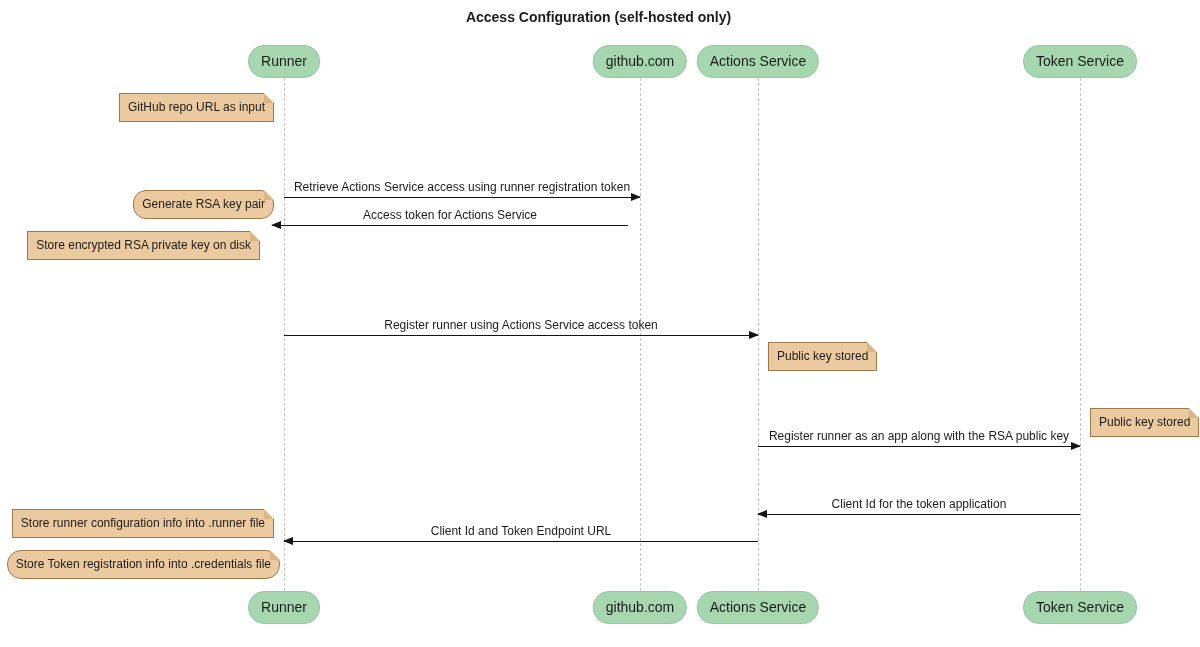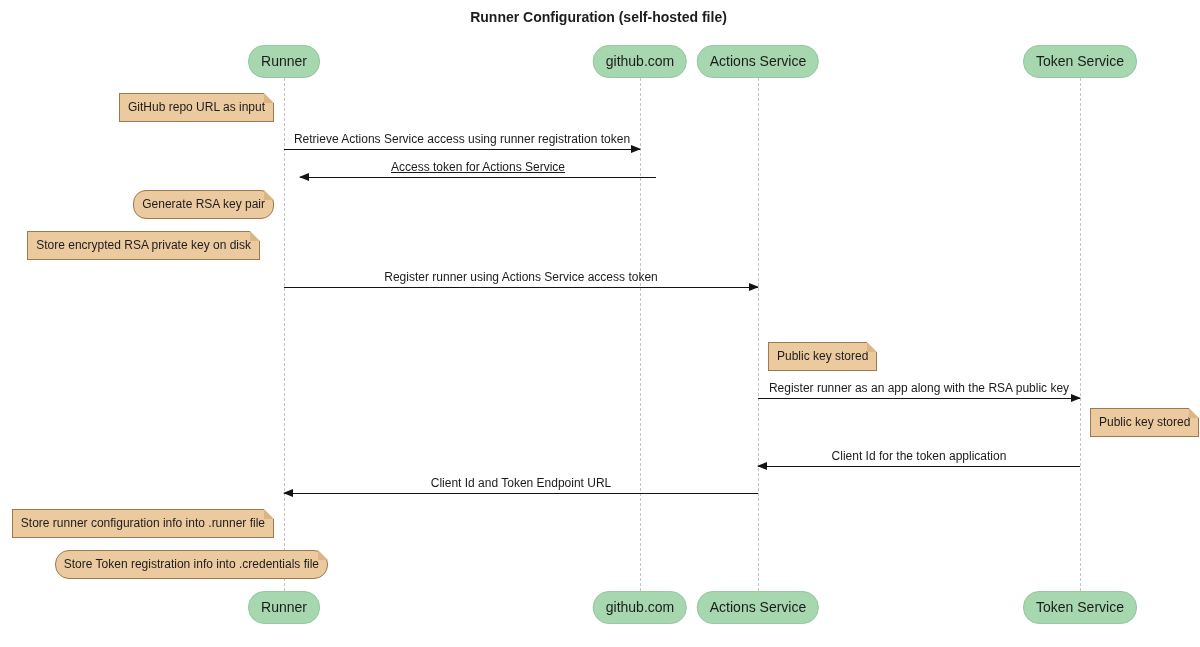--- a/index.html
+++ b/index.html
@@ -27,21 +27,21 @@
     height:33px;line-height:31px;padding:0 12px;box-sizing:border-box;
     background:var(--pfill);border:1px solid var(--pborder);border-radius:16px;
     font-size:14px;white-space:nowrap;z-index:3;
   }
   .participant.top{top:45px;}
   .participant.bottom{top:591px;}
   .lifeline{
     position:absolute;top:78px;height:513px;width:0;
     border-left:1px dashed var(--lifeline);z-index:0;
   }
-  .message{position:absolute;z-index:1;}
+  .message{position:absolute;z-index:1;margin-top:48px;}
   .msg-label{
     font-size:12px;height:15px;line-height:15px;text-align:center;white-space:nowrap;
   }
   .msg-line{position:relative;margin-top:2px;border-top:1px solid var(--arrow);}
   .arrowhead{position:absolute;width:0;height:0;top:-5px;}
   .arrowhead.right{
     right:-1px;
     border-top:4.5px solid transparent;border-bottom:4.5px solid transparent;
     border-left:10px solid var(--arrow);
   }
@@ -57,40 +57,40 @@
   }
   .note::before{
     content:"";position:absolute;top:-1px;right:-1px;width:0;height:0;
     border-top:10px solid var(--bg);border-left:10px solid var(--nfold);
   }
 </style>
 </head>
 <body>
 
 <div class="canvas">
-  <div class="title">Runner Configuration (self-hosted file)</div>
+  <div class="title">Access Configuration (self-hosted only)</div>
 <div class="lifeline" style="left: 284px;"></div>
     <div class="participant top" style="left: 284px;">Runner</div>
     <div class="participant bottom" style="left: 284px;">Runner</div>
     <div class="lifeline" style="left: 640px;"></div>
     <div class="participant top" style="left: 640px;">github.com</div>
     <div class="participant bottom" style="left: 640px;">github.com</div>
     <div class="lifeline" style="left: 758px;"></div>
     <div class="participant top" style="left: 758px;">Actions Service</div>
     <div class="participant bottom" style="left: 758px;">Actions Service</div>
     <div class="lifeline" style="left: 1080px;"></div>
     <div class="participant top" style="left: 1080px;">Token Service</div>
     <div class="participant bottom" style="left: 1080px;">Token Service</div>
     <div class="message" style="left: 284px; width: 356px; top: 132px;">
       <div class="msg-label">Retrieve Actions Service access using runner registration token</div>
       <div class="msg-line">
         <div class="arrowhead right"></div>
       </div>
     </div>
-    <div class="message" style="left: 300px; width: 356px; top: 160px; text-decoration: underline;">
+    <div class="message" style="left: 272px; width: 356px; top: 160px;">
       <div class="msg-label">Access token for Actions Service</div>
       <div class="msg-line">
         <div class="arrowhead left"></div>
       </div>
     </div>
     <div class="message" style="left: 284px; width: 474px; top: 270px;">
       <div class="msg-label">Register runner using Actions Service access token</div>
       <div class="msg-line">
         <div class="arrowhead right"></div>
       </div>
@@ -112,14 +112,14 @@
       <div class="msg-line">
         <div class="arrowhead left"></div>
       </div>
     </div>
     <div class="note" style="right: 926px; top: 93px;">GitHub repo URL as input</div>
     <div class="note" style="right: 926px; top: 190px; border-radius: 13px;">Generate RSA key pair</div>
     <div class="note" style="right: 940px; top: 231px;">Store encrypted RSA private key on disk</div>
     <div class="note" style="left: 768px; top: 342px;">Public key stored</div>
     <div class="note" style="left: 1090px; top: 408px;">Public key stored</div>
     <div class="note" style="right: 926px; top: 509px;">Store runner configuration info into .runner file</div>
-    <div class="note" style="right: 872px; top: 550px; border-radius: 14px;">Store Token registration info into .credentials file</div>
+    <div class="note" style="right: 920px; top: 550px; border-radius: 14px;">Store Token registration info into .credentials file</div>
   </div>
 
 </body></html>

